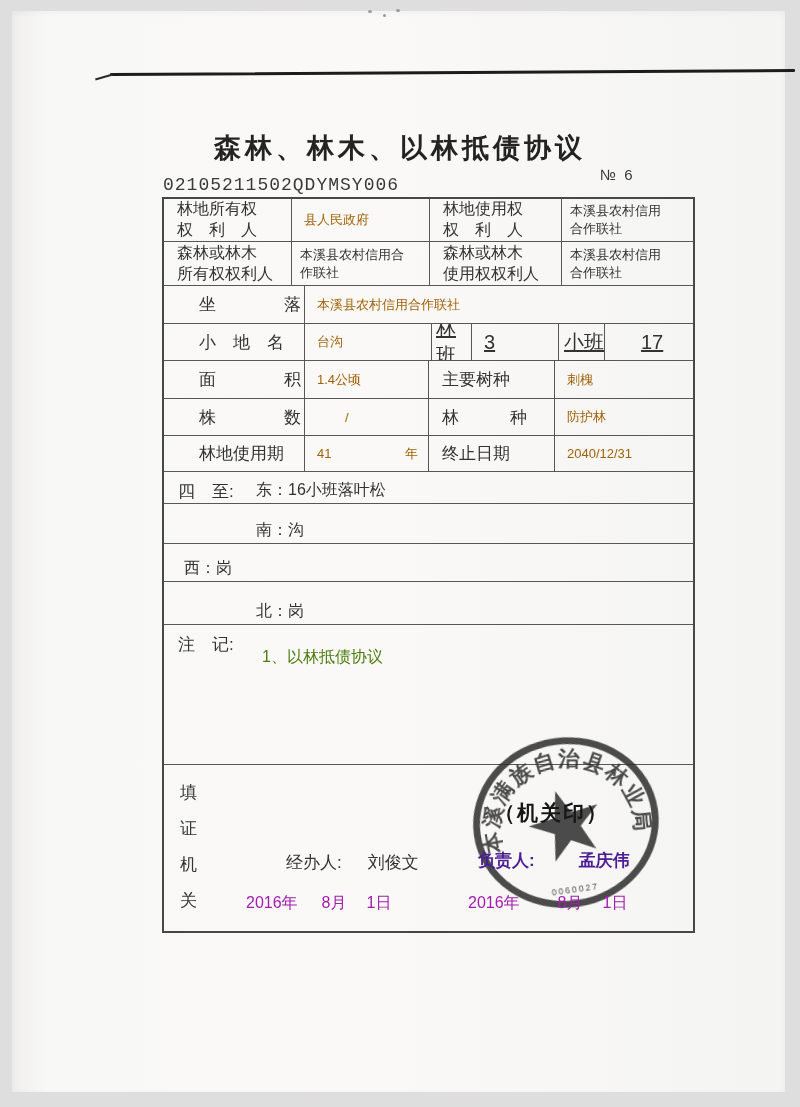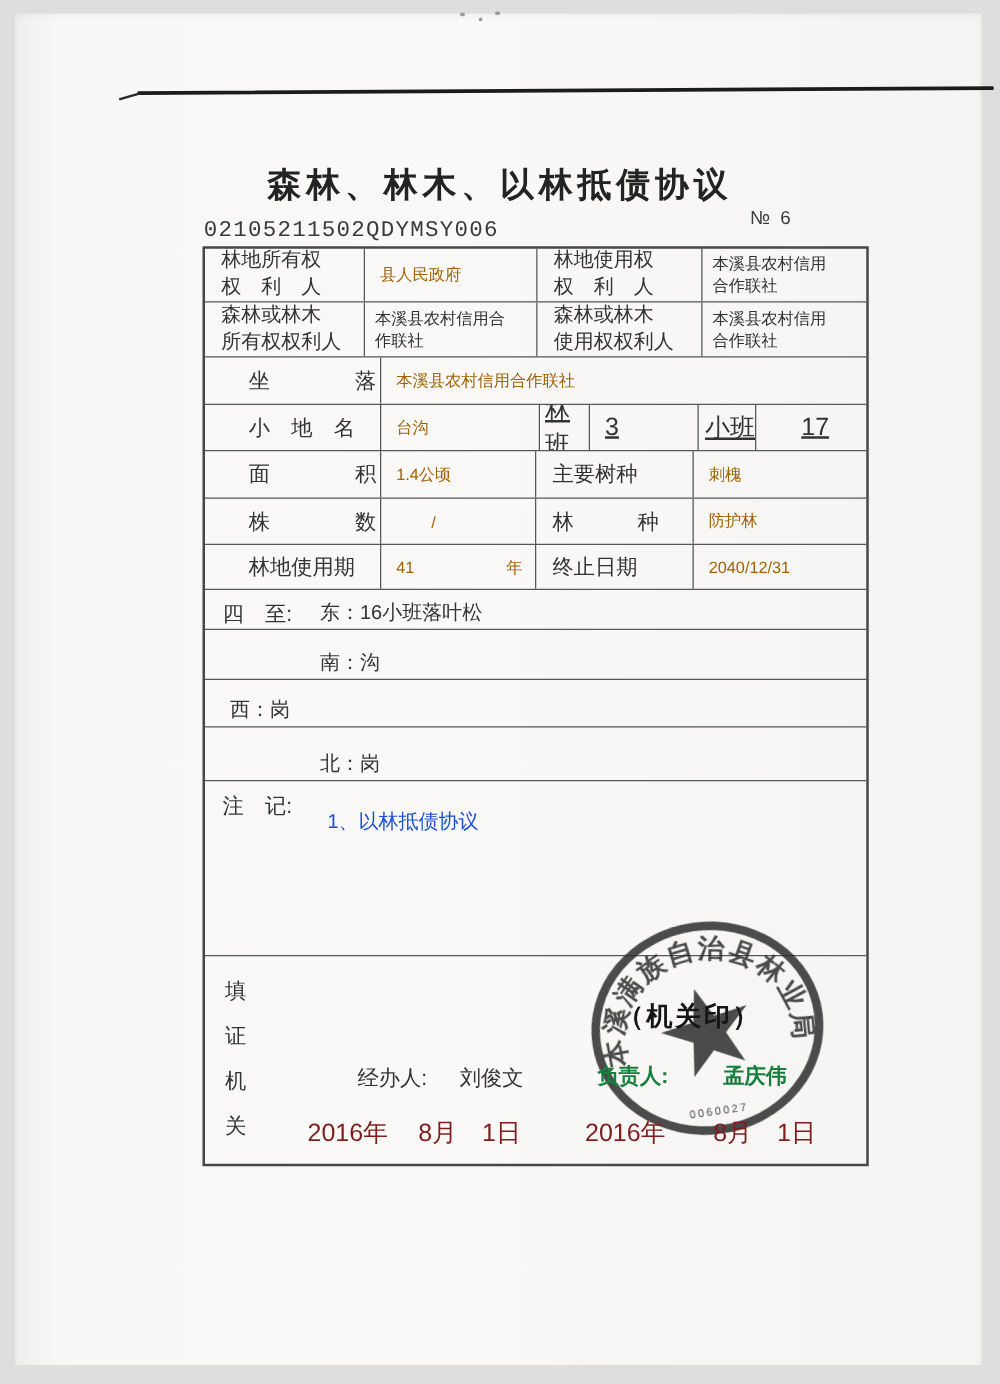--- a/index.html
+++ b/index.html
@@ -52,28 +52,28 @@
   .h43{height:43px;} .h44{height:44px;} .h38{height:38px;} .h37{height:37px;} .h36{height:36px;}
 
   .spread{justify-content:space-between;padding-right:10px;}
 
   .section{position:relative;border-bottom:1.5px solid #575757;box-sizing:border-box;}
   .sec-label{position:absolute;left:14px;top:8px;font-size:17px;color:#333;}
   .subrow{box-sizing:border-box;border-bottom:1.5px solid #575757;display:flex;align-items:flex-end;padding-left:92px;padding-bottom:2px;font-size:16px;color:#333;}
   .subrow:last-child{border-bottom:none;}
   .sr1{height:32px;} .sr2{height:40px;} .sr3{height:38px;padding-left:20px;} .sr4{height:42px;}
   .notes-sec{height:140px;}
-  .notes-content{position:absolute;left:98px;top:22px;font-size:16px;color:#1d4ed8;}
+  .notes-content{position:absolute;left:98px;top:22px;font-size:16px;color:#4d7c0f;}
 
   .footer-sec{height:166px;position:relative;border-bottom:none;}
   .org-col{position:absolute;left:16px;top:16px;display:flex;flex-direction:column;gap:13px;font-size:17px;color:#333;}
   .handler{position:absolute;left:122px;top:86px;display:flex;gap:26px;font-size:17px;color:#333;}
-  .manager{position:absolute;left:314px;top:84px;display:flex;gap:44px;font-size:17px;color:#15803d;font-weight:600;z-index:6;}
+  .manager{position:absolute;left:314px;top:84px;display:flex;gap:44px;font-size:17px;color:#4c1d95;font-weight:600;z-index:6;}
   .seal-note{position:absolute;left:330px;top:34px;font-size:21px;font-weight:bold;letter-spacing:2px;color:#161616;z-index:6;}
-  .dates{position:absolute;top:128px;display:flex;font-size:20px;color:#7f1d1d;}
+  .dates{position:absolute;top:128px;display:flex;font-size:16px;color:#a21caf;}
   .dates-left{left:82px;}
   .dates-right{left:304px;z-index:6;}
   .dates span.m{margin-left:24px;}
   .dates span.d{margin-left:20px;}
 
   .stamp{
     position:absolute;left:303px;top:534px;width:198px;height:180px;
     z-index:5;opacity:.84;transform:rotate(-8deg);
     filter:blur(.3px);
   }

